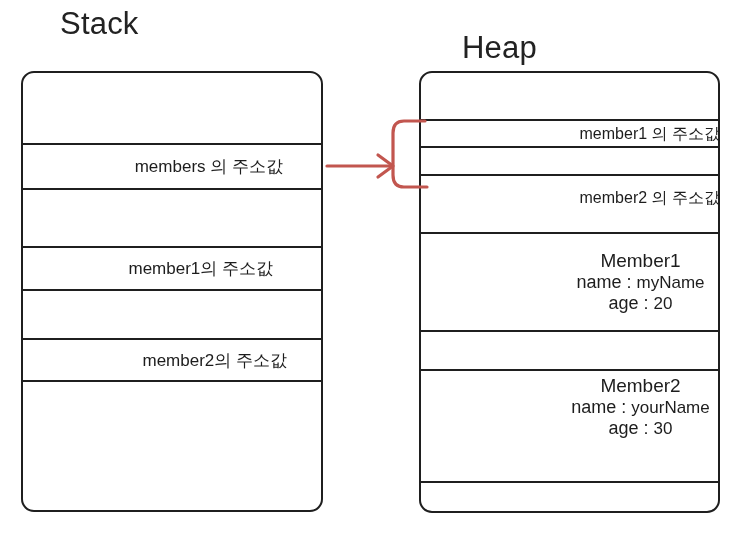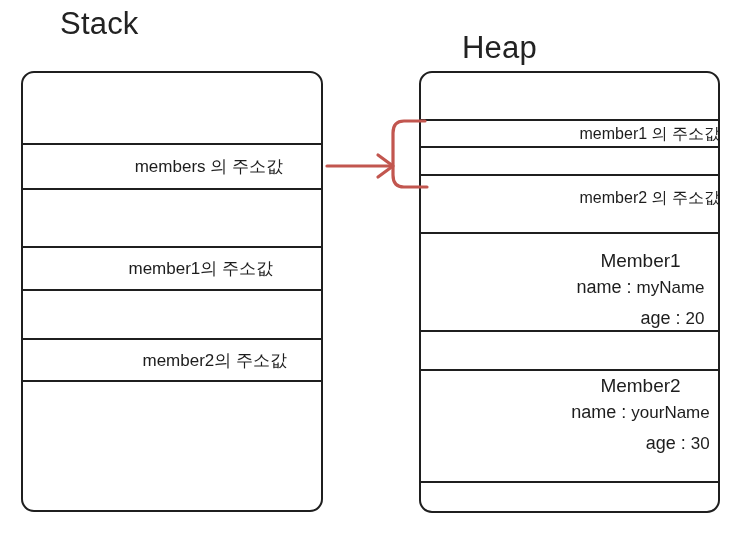--- a/index.html
+++ b/index.html
@@ -72,23 +72,23 @@
     margin-left: 48px;
   }
   .obj-title {
     font-size: 19px;
     line-height: 22px;
     color: #1d1d1d;
     white-space: nowrap;
   }
   .obj-fields {
     display: inline-block;
-    text-align: right;
+    text-align: center;
     font-size: 18px;
-    line-height: 30px;
+    line-height: 20px;
     color: #1d1d1d;
     white-space: nowrap;
   }
   .obj-fields .fld { display: block; }
   .fld .fval { font-size: 17px; }
 
   
   #pointer-layer {
     position: absolute;
     left: 0; top: 0;

